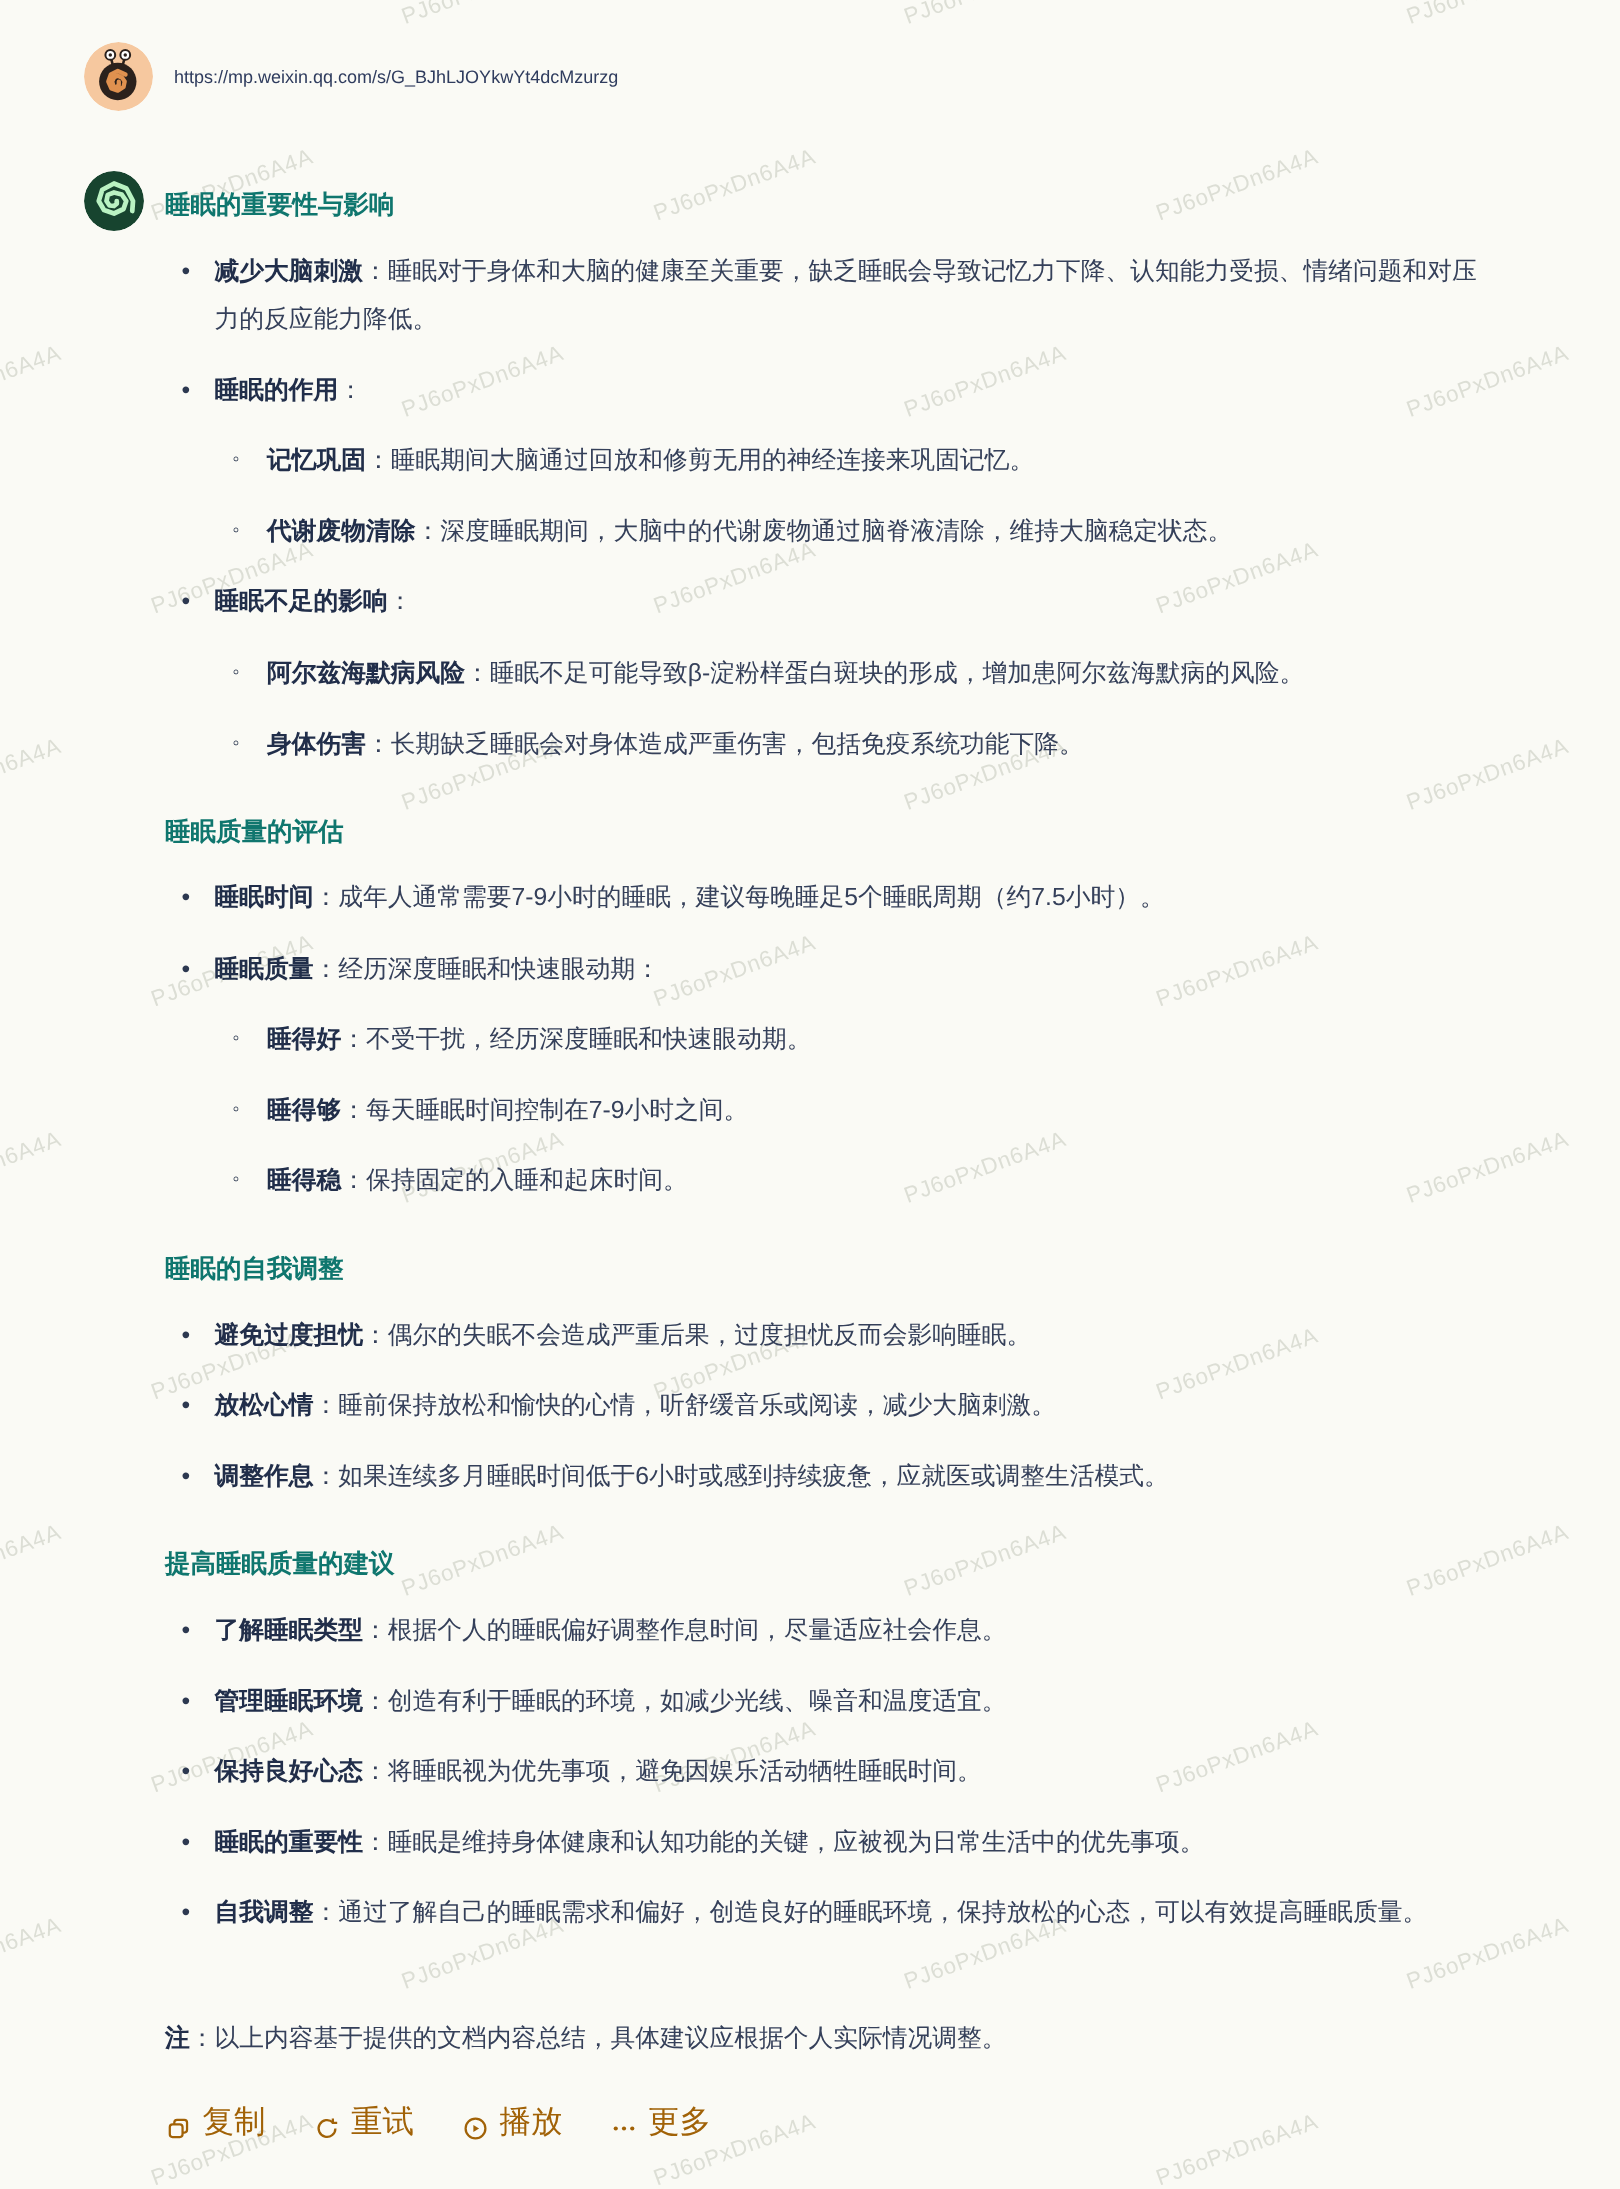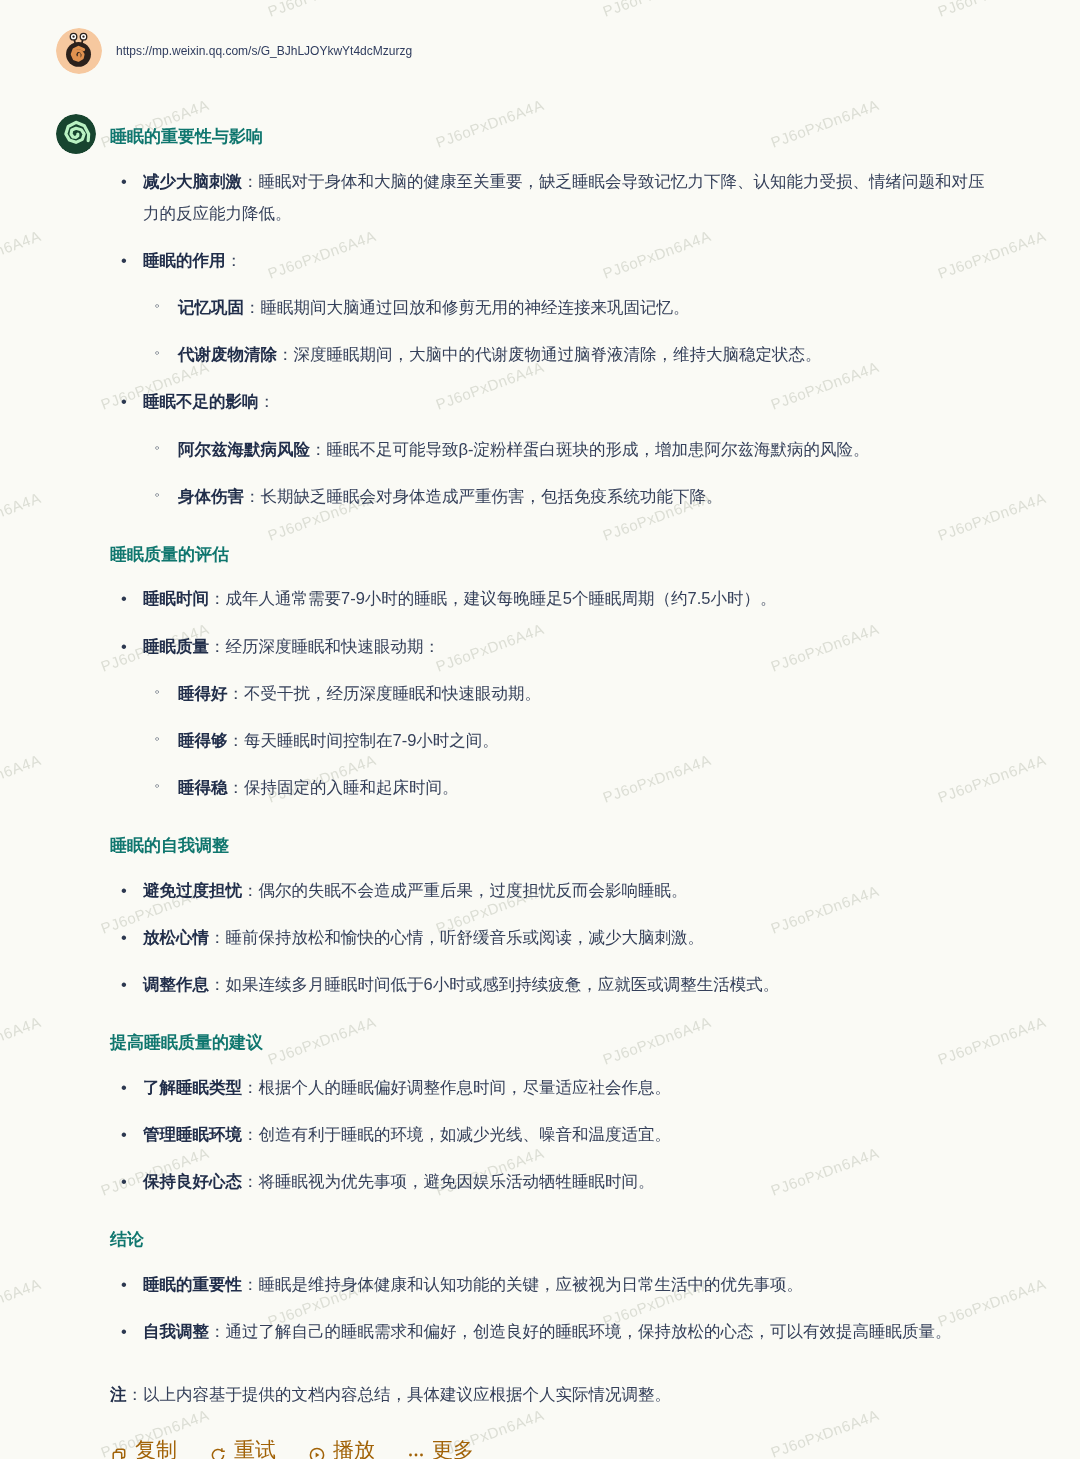--- a/index.html
+++ b/index.html
@@ -39,21 +39,21 @@
   .sec:first-child .sec-heading { margin-top: 8px; }
 
   .item { position: relative; line-height: 1.95; font-size: 16.5px; margin: 15px 0; }
   .item .lbl { color: #212e4a; font-weight: bold; }
   .item.lvl1 { padding-left: 33px; }
   .item.lvl2 { padding-left: 68px; }
   .item .marker { position: absolute; color: #2c3850; }
   .item.lvl1 .marker { left: 11px; }
   .item.lvl2 .marker { left: 45px; font-size: 13px; top: 2px; }
 
-  .note { font-size: 16.5px; line-height: 1.9; margin-top: 32px; font-family: Liberation Serif, serif; }
+  .note { font-size: 16.5px; line-height: 1.9; margin-top: 51px; font-family: Liberation Serif, serif; }
   .note .lbl { font-weight: bold; color: #212e4a; }
 
   
   .action-bar { display: flex; align-items: center; gap: 32px; margin: 26px 0 0 0; color: #7e8795; }
   .action-btn {
     display: flex; align-items: flex-end; gap: 7px;
     background: none; border: none; color: #a16207;
     font-size: 21px; cursor: pointer;
     font-family: "Liberation Sans", "DejaVu Sans", sans-serif;
   }
@@ -168,21 +168,20 @@
   <section class="sec">
     <h3 class="sec-heading">提高睡眠质量的建议</h3>
     <div class="items">
               <div class="item lvl1"><span class="marker">•</span><b class="lbl">了解睡眠类型</b><span>：根据个人的睡眠偏好调整作息时间，尽量适应社会作息。</span></div>
               <div class="item lvl1"><span class="marker">•</span><b class="lbl">管理睡眠环境</b><span>：创造有利于睡眠的环境，如减少光线、噪音和温度适宜。</span></div>
               <div class="item lvl1"><span class="marker">•</span><b class="lbl">保持良好心态</b><span>：将睡眠视为优先事项，避免因娱乐活动牺牲睡眠时间。</span></div>
             </div>
   </section>
 
   <section class="sec">
-    <h3 class="sec-heading">结论</h3>
     <div class="items">
               <div class="item lvl1"><span class="marker">•</span><b class="lbl">睡眠的重要性</b><span>：睡眠是维持身体健康和认知功能的关键，应被视为日常生活中的优先事项。</span></div>
               <div class="item lvl1"><span class="marker">•</span><b class="lbl">自我调整</b><span>：通过了解自己的睡眠需求和偏好，创造良好的睡眠环境，保持放松的心态，可以有效提高睡眠质量。</span></div>
             </div>
   </section>
 </div>
 
       <p class="note"><b class="lbl">注</b><span id="note-sep">：</span><span>以上内容基于提供的文档内容总结，具体建议应根据个人实际情况调整。</span></p>
 
       <div class="action-bar">

